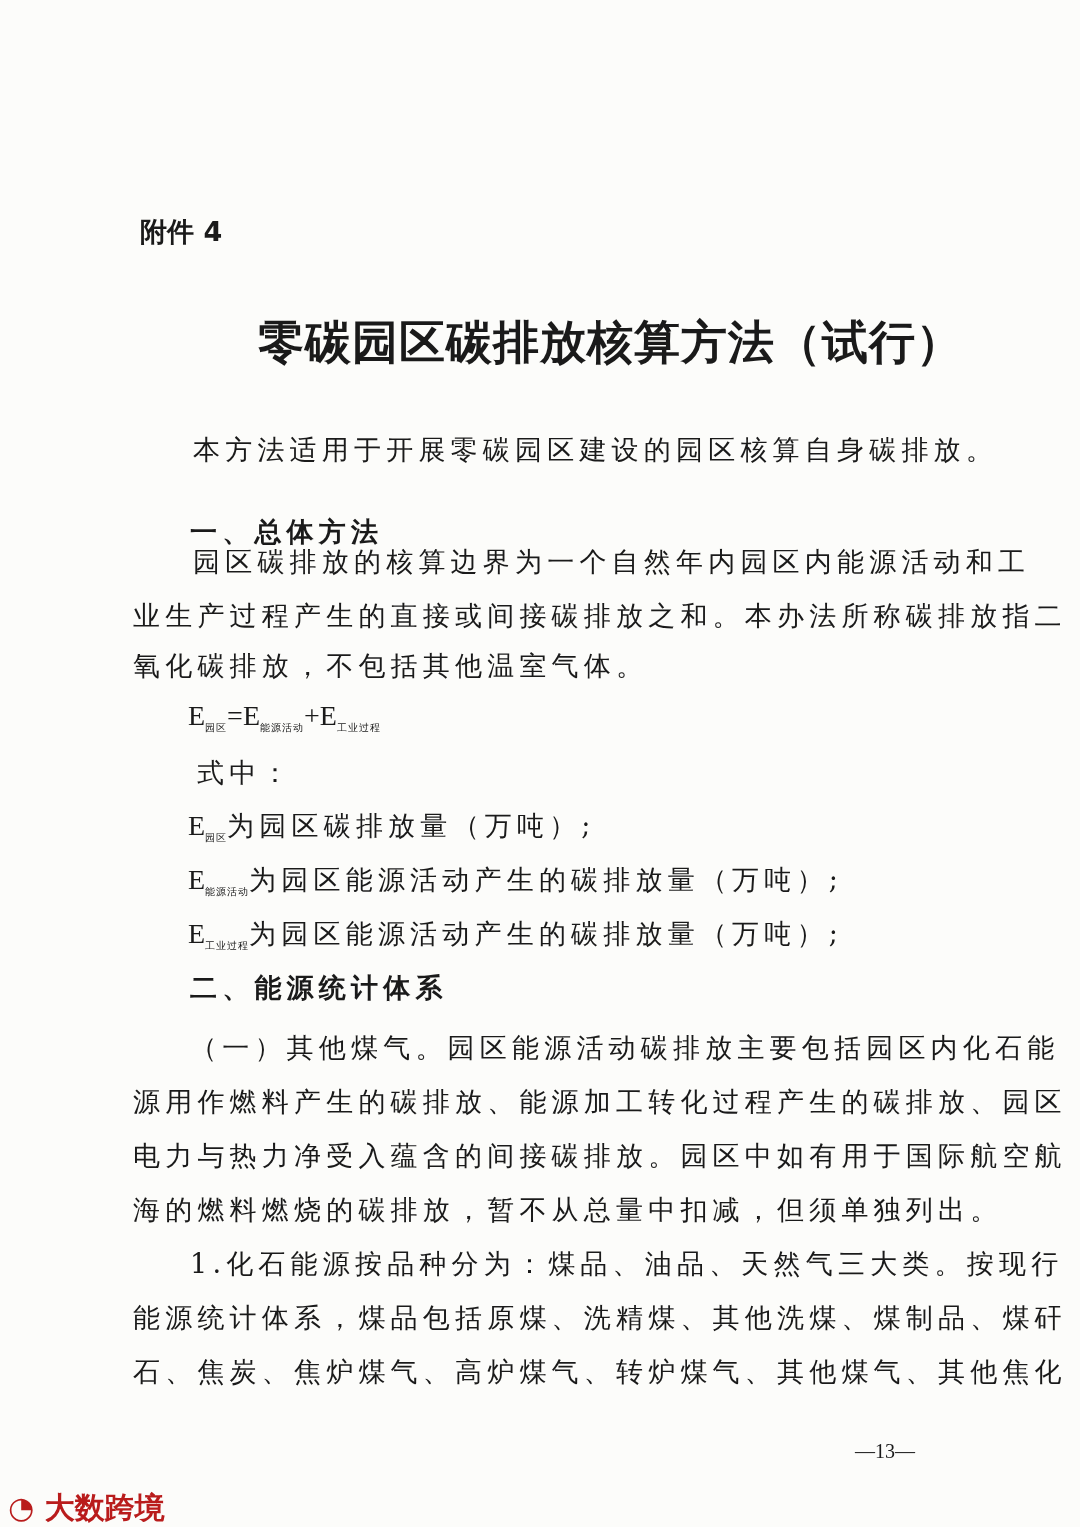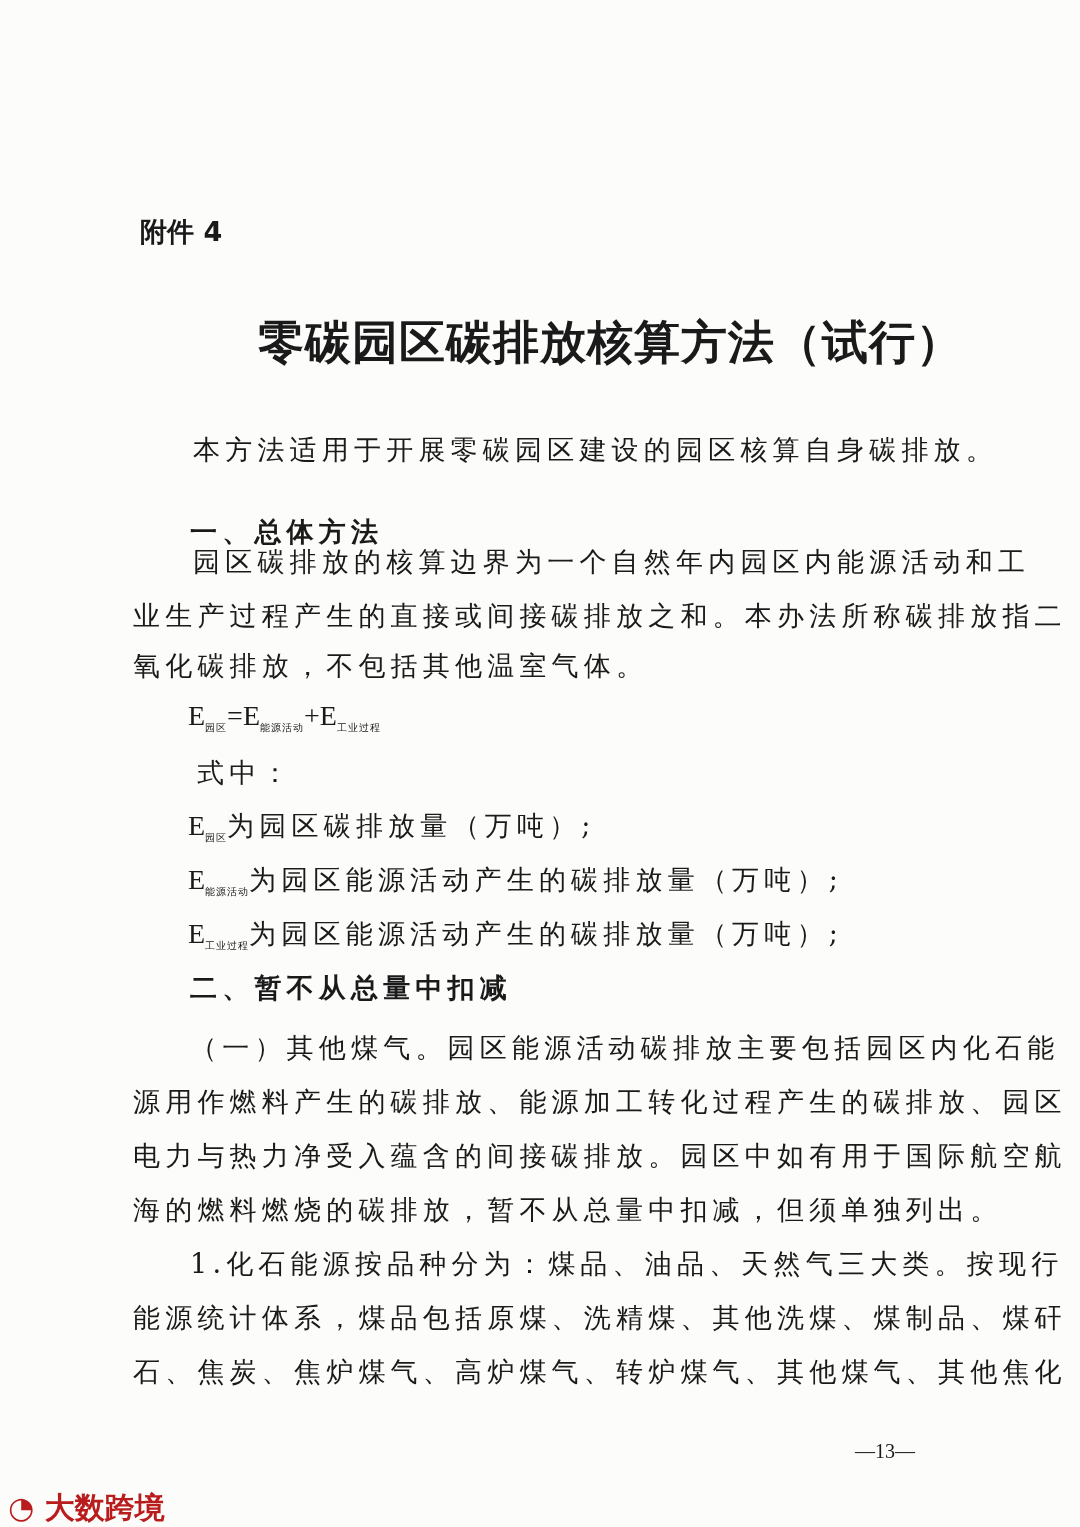--- a/index.html
+++ b/index.html
@@ -37,21 +37,21 @@
 <div class="line" style="left:188px;top:808px;">
   <span class="E">E</span><span class="sub">园区</span><span>为园区碳排放量（万吨）;</span>
 </div>
 <div class="line" style="left:188px;top:862px;">
   <span class="E">E</span><span class="sub">能源活动</span><span>为园区能源活动产生的碳排放量（万吨）;</span>
 </div>
 <div class="line" style="left:188px;top:916px;">
   <span class="E">E</span><span class="sub">工业过程</span><span>为园区能源活动产生的碳排放量（万吨）;</span>
 </div>
 
-<div class="line h" style="left:190px;top:970px;">二、暂不从总量中扣减</div>
+<div class="line h" style="left:190px;top:970px;">二、能源统计体系</div>
 
 <div class="line" style="left:190px;top:1030px;">（一）其他煤气。园区能源活动碳排放主要包括园区内化石能</div>
 <div class="line" style="top:1084px;">源用作燃料产生的碳排放、能源加工转化过程产生的碳排放、园区</div>
 <div class="line" style="top:1138px;">电力与热力净受入蕴含的间接碳排放。园区中如有用于国际航空航</div>
 <div class="line" style="top:1192px;">海的燃料燃烧的碳排放，暂不从总量中扣减，但须单独列出。</div>
 <div class="line" style="left:190px;top:1246px;">1.化石能源按品种分为：煤品、油品、天然气三大类。按现行</div>
 <div class="line" style="top:1300px;">能源统计体系，煤品包括原煤、洗精煤、其他洗煤、煤制品、煤矸</div>
 <div class="line" style="top:1354px;">石、焦炭、焦炉煤气、高炉煤气、转炉煤气、其他煤气、其他焦化</div>
 
 <div class="abs pnum">—13—</div>

